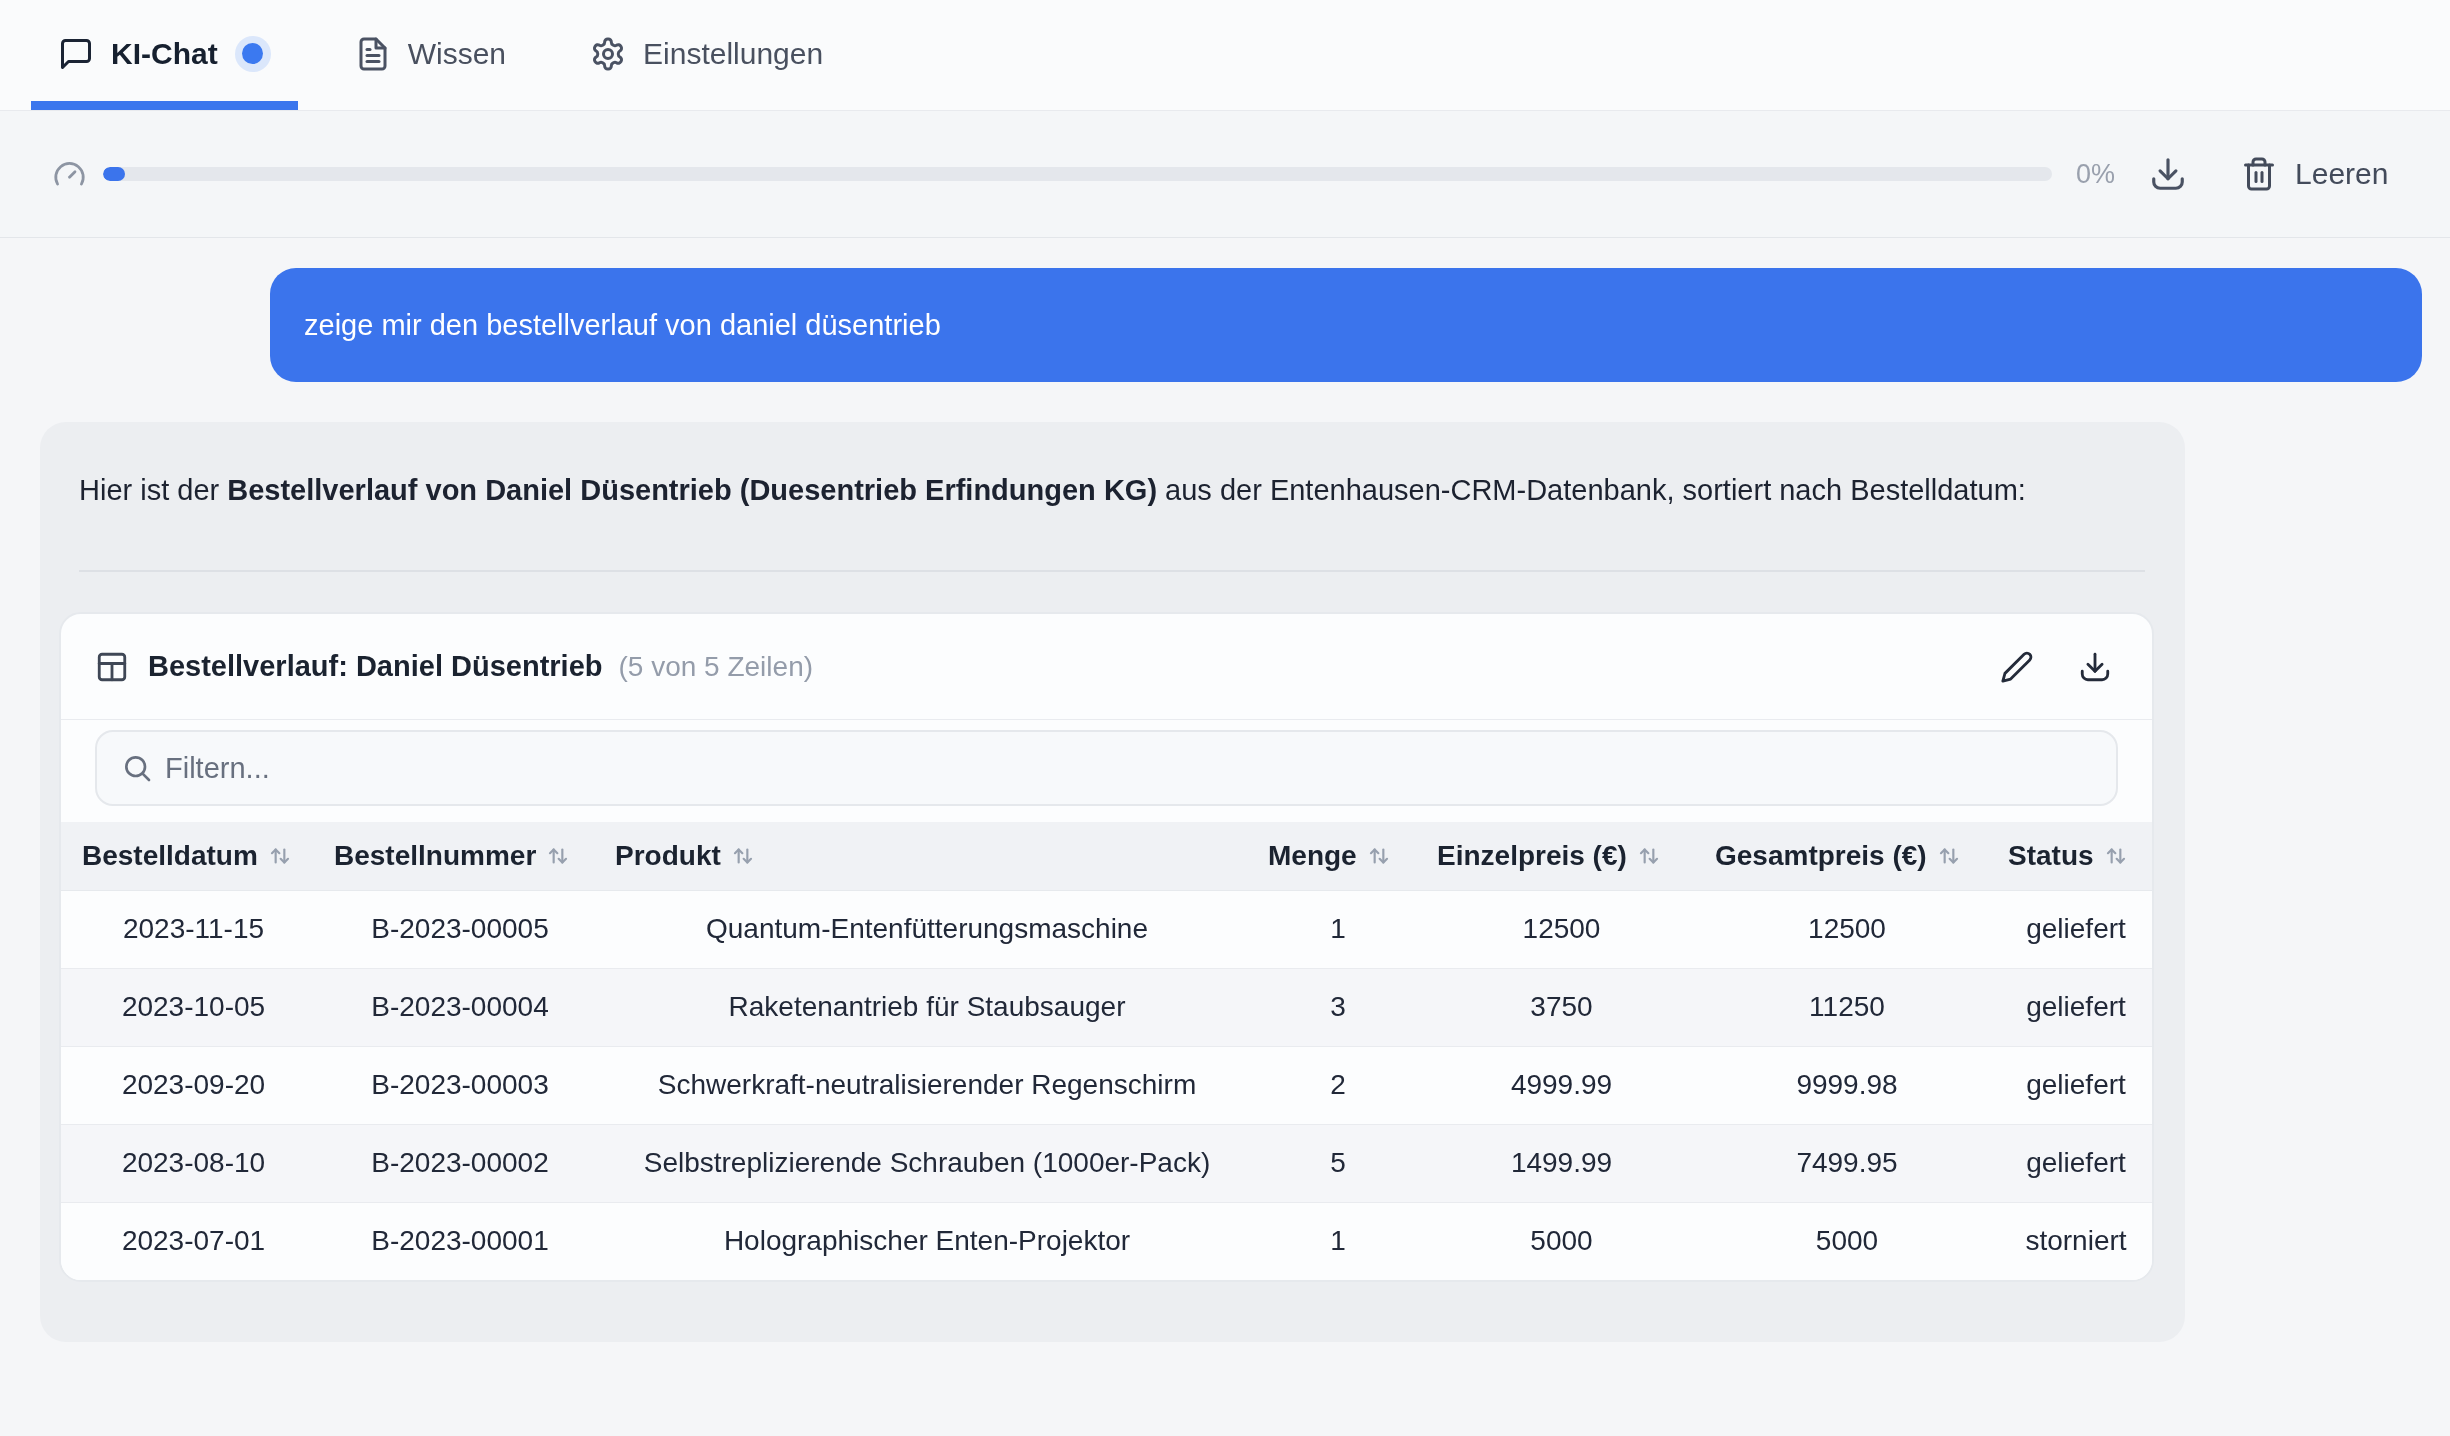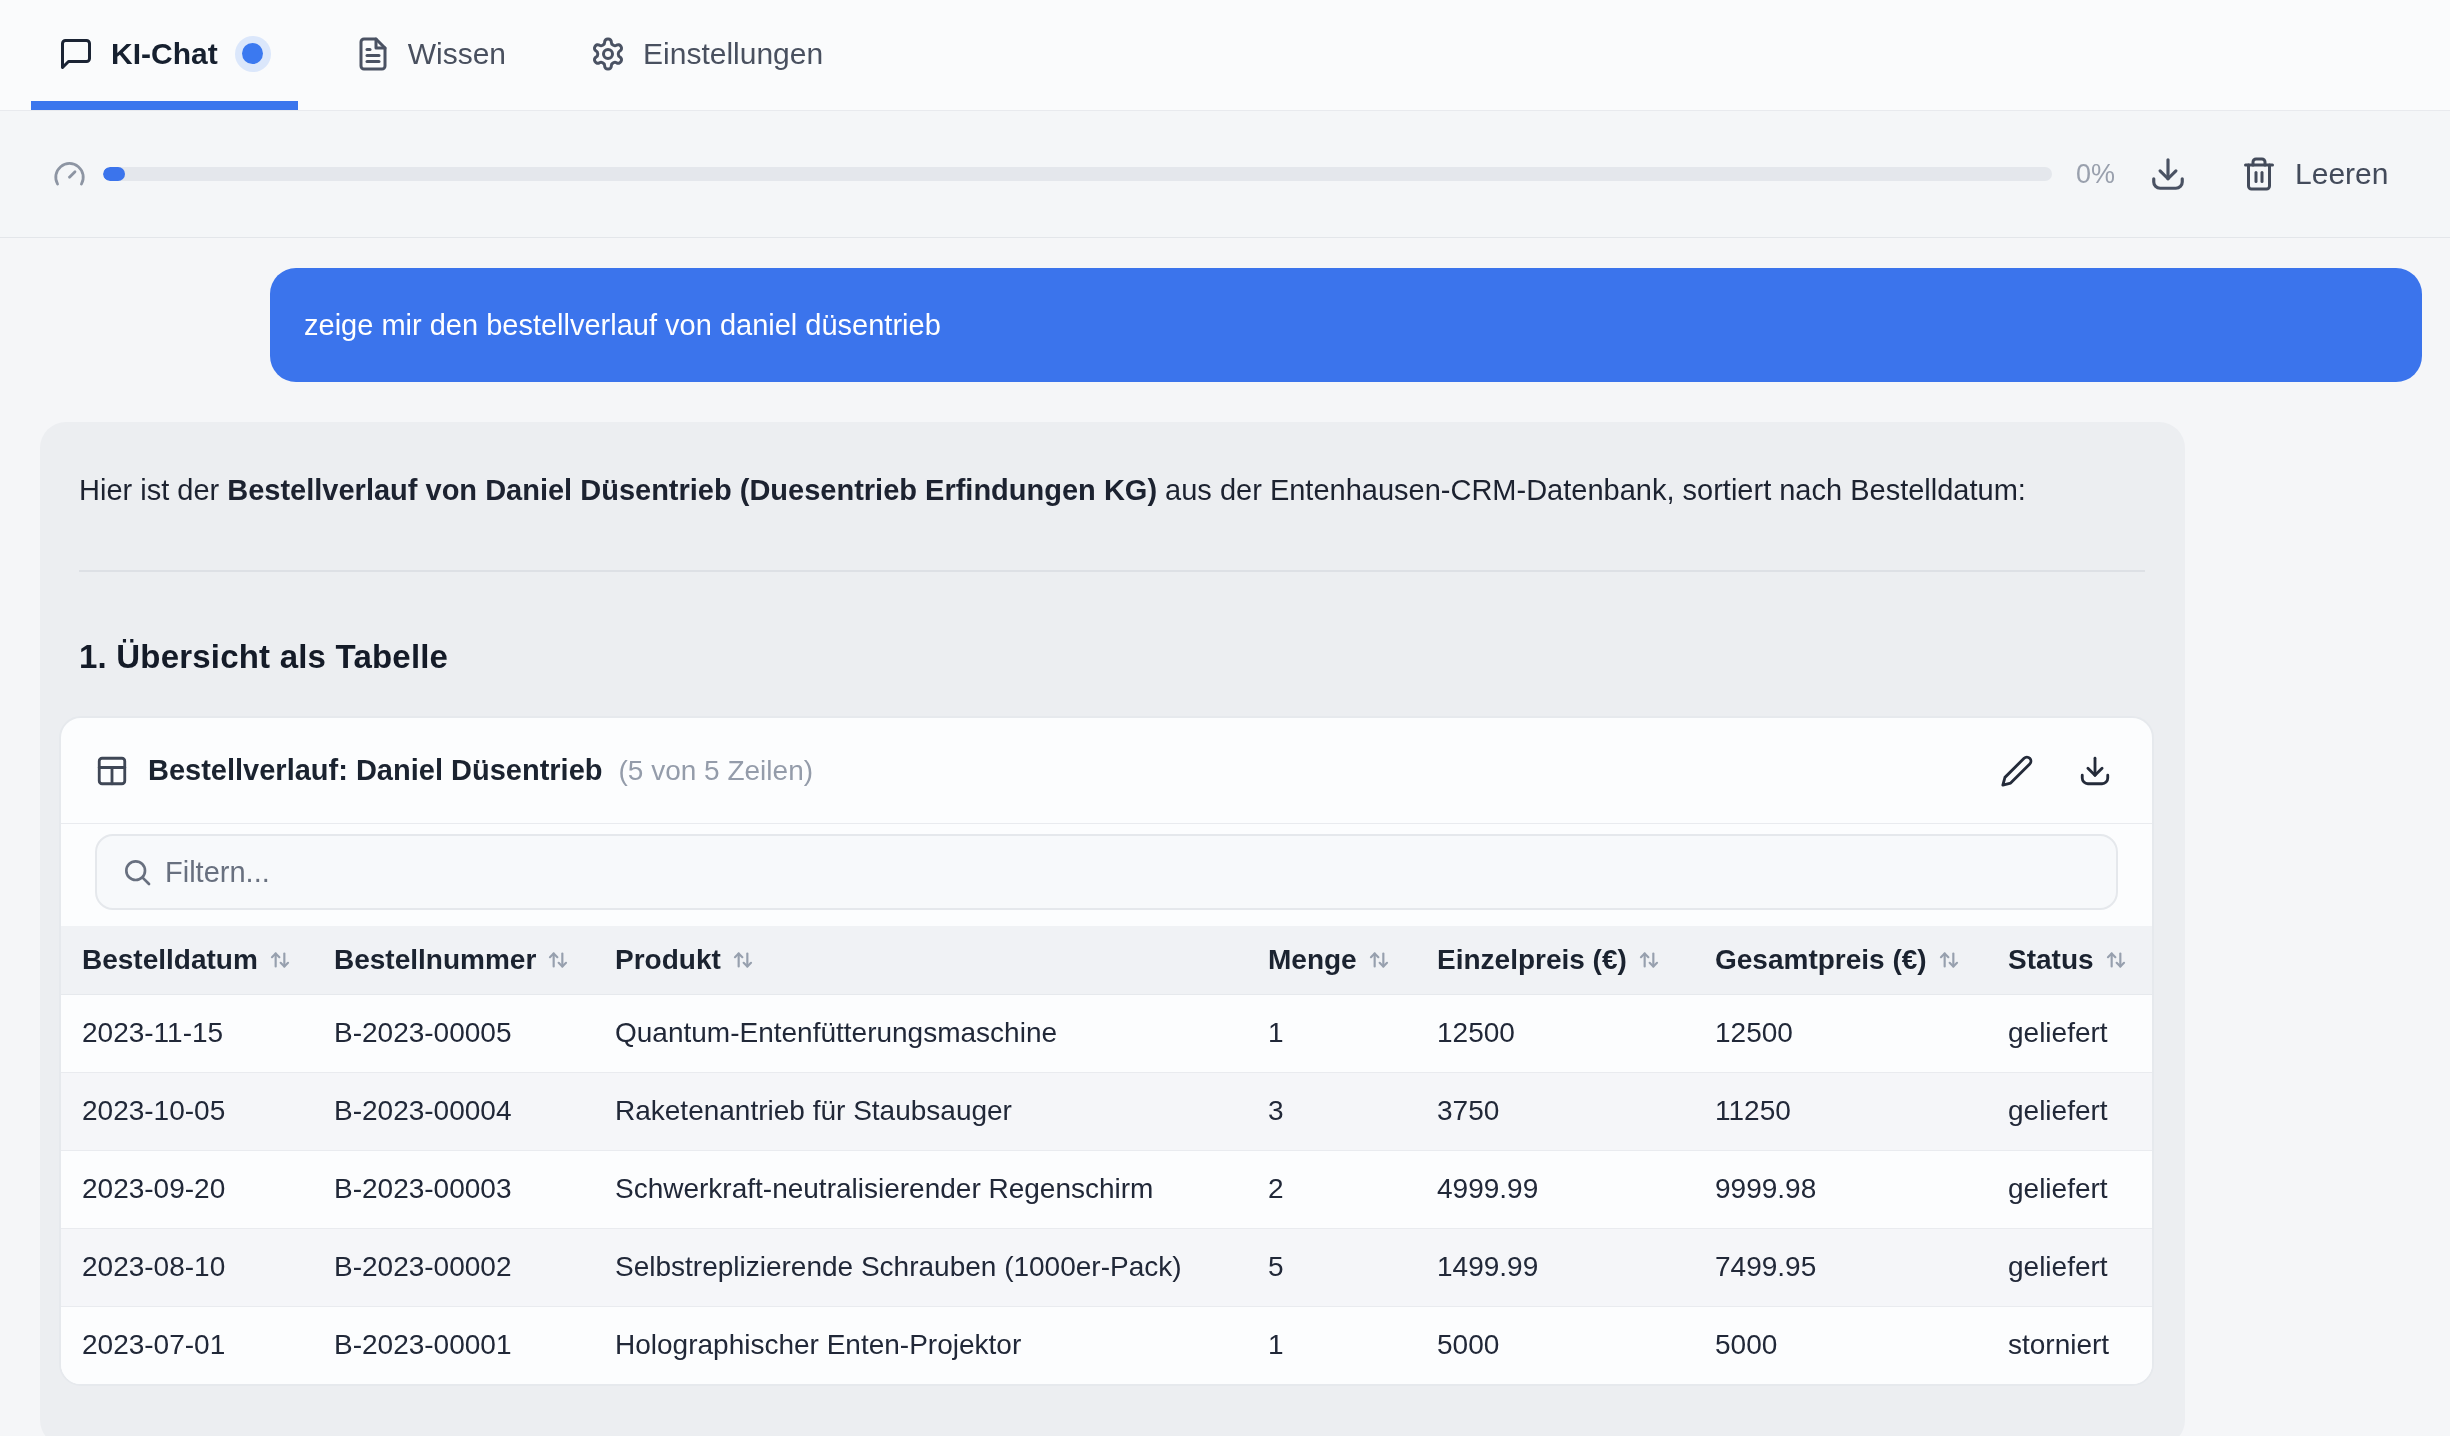--- a/index.html
+++ b/index.html
@@ -66,21 +66,21 @@
   .filter-input::placeholder { color:#68707f; opacity:1; }
   .search-ic { position:absolute; left:26px; top:22px; color:#68707f; }
 
   table.data { width:100%; border-collapse:collapse; table-layout:fixed;
     font-size:28px; }
   table.data th { height:68px; background:#f0f2f5; text-align:left;
     font-weight:700; color:#1b2330; padding:0 8px 0 21px; white-space:nowrap;
     border-bottom:1px solid #e6e9ed; overflow:hidden; }
   table.data td { height:78px; padding:0 8px 0 21px; color:#212838;
     white-space:nowrap; overflow:hidden; }
-  table.data tbody tr { border-top:1px solid #e9ebef; }
+  table.data tbody tr { border-top:1px solid #e9ebef;text-align:center; }
   table.data tbody tr:first-child { border-top:none; }
   table.data tbody tr:nth-child(odd)  { background:#fcfdfe; }
   table.data tbody tr:nth-child(even) { background:#f5f6f9; }
   .th-wrap { display:inline-flex; align-items:center; gap:9px; }
   .sort-icon { flex:0 0 auto; }
 </style>
 </head>
 <body>
 
 <header class="tabbar">
@@ -144,21 +144,20 @@
 
   <div class="bubble">
     <span>zeige mir den bestellverlauf von daniel düsentrieb</span>
   </div>
 
   <div class="assistant">
     <p class="intro"><span>Hier ist der </span><b>Bestellverlauf von Daniel Düsentrieb (Duesentrieb Erfindungen KG)</b><span> aus der Entenhausen-CRM-Datenbank, sortiert nach Bestelldatum:</span></p>
 
     <hr class="divider">
 
-    <h2 class="section-heading">1. Übersicht als Tabelle</h2>
 
     <section class="table-card">
       <div class="tc-header">
         <svg class="tc-icon" width="34" height="34" viewBox="0 0 24 24" fill="none" stroke="currentColor" stroke-width="2" stroke-linecap="round" stroke-linejoin="round">
             <rect x="3" y="3" width="18" height="18" rx="2"></rect>
             <path d="M3 9.5h18"></path>
             <path d="M12 9.5V21"></path>
           </svg>
         <span class="tc-title">Bestellverlauf: Daniel Düsentrieb</span>
         <span class="tc-count">(5 von 5 Zeilen)</span>

